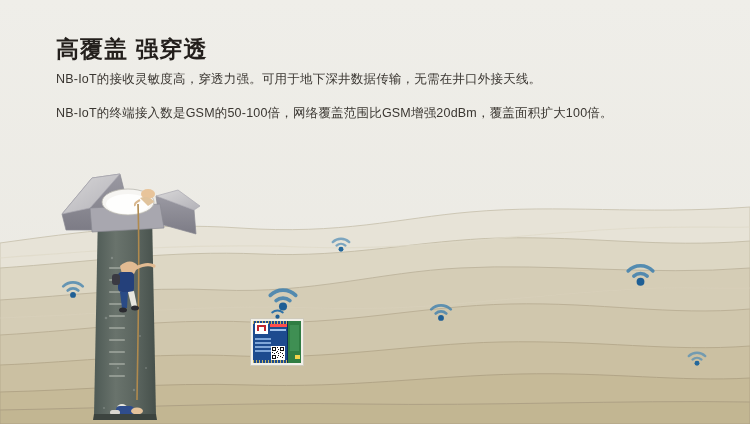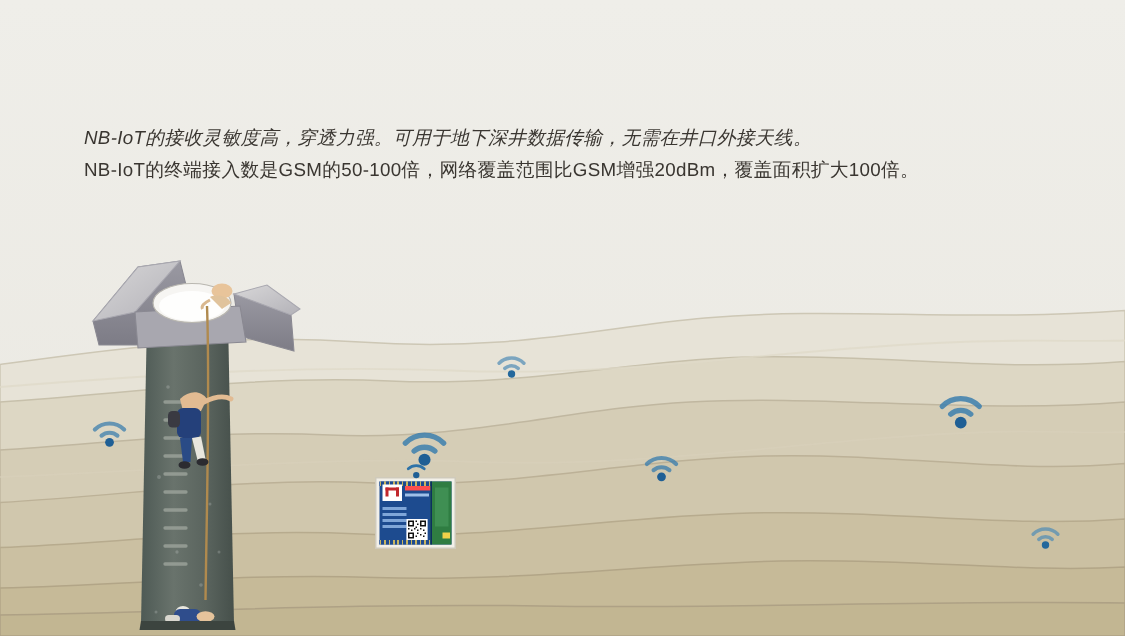--- a/index.html
+++ b/index.html
@@ -18,21 +18,21 @@
     position:absolute;left:56px;top:34px;
     font-size:23px;font-weight:bold;color:#231f1c;
     letter-spacing:1px;
     white-space:nowrap;
   }
   .subline{
     position:absolute;left:56px;
     font-size:12.5px;color:#3a3631;
     letter-spacing:.2px;white-space:nowrap;
   }
-  .subline.l1{top:84px;font-style:italic;}
+  .subline.l1{top:71px;}
   .subline.l2{top:105px;text-align:center;}
 
   
   .ground{
     position:absolute;left:0;top:0;width:750px;height:424px;
   }
   .ground svg{display:block;width:750px;height:424px;}
 
   
   .wifi{position:absolute;}
@@ -344,17 +344,18 @@
 
   <div class="wifi" style="left:269px;top:306px;">
     <svg width="17" height="14" viewBox="0 0 32 26" aria-hidden="true">
       <g fill="none" stroke="#2f73a8" stroke-width="3.6" stroke-linecap="round">
         <path d="M6,12 A15,15 0 0 1 26,12"></path>
       </g>
       <circle cx="16" cy="20" r="4" fill="#1f5f95"></circle>
     </svg>
   </div>
 
+  <div class="title">高覆盖 强穿透</div>
   <div class="subline l1">NB-IoT的接收灵敏度高，穿透力强。可用于地下深井数据传输，无需在井口外接天线。</div>
   <div class="subline l2">NB-IoT的终端接入数是GSM的50-100倍，网络覆盖范围比GSM增强20dBm，覆盖面积扩大100倍。</div>
 
 
 </div>
 
 </body></html>

